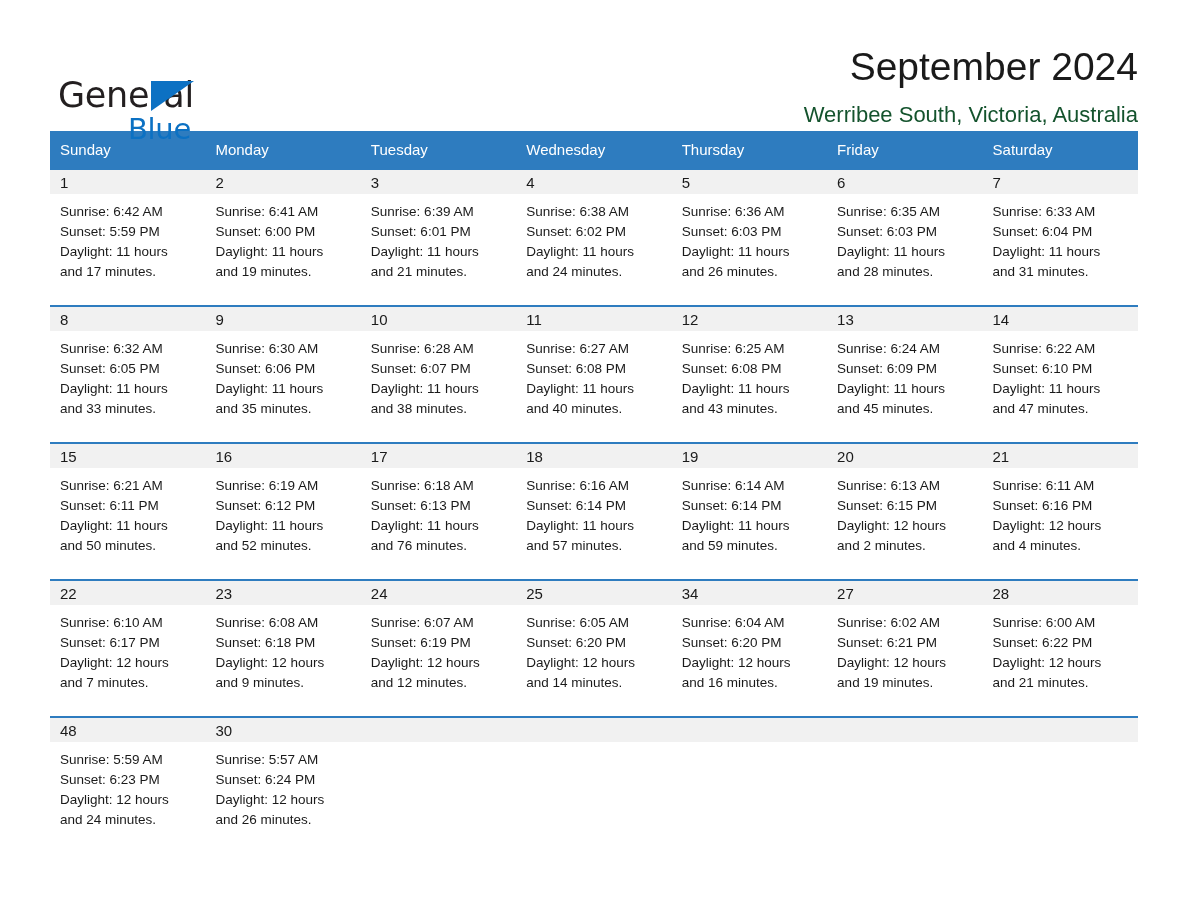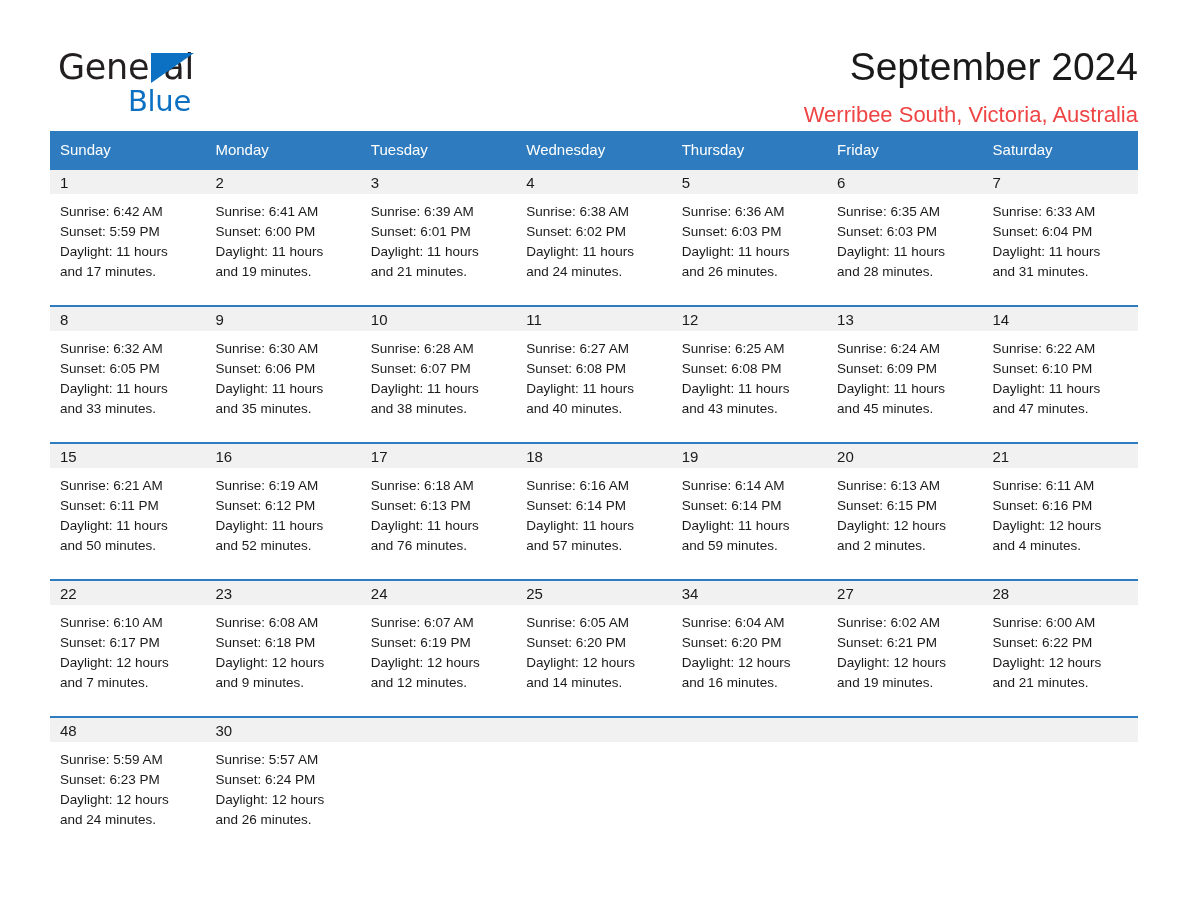--- a/index.html
+++ b/index.html
@@ -29,20 +29,21 @@
     justify-content: space-between;
     padding-top: 42px;
     height: 104px;
     box-sizing: border-box;
   }
   .logo {
     position: relative;
     width: 260px;
     height: 76px;
     user-select: none;
+    margin-top: 28px;
   }
   .logo-general {
     position: absolute;
     left: 8px;
     top: 6px;
     font-size: 35px;
     line-height: 38px;
     color: #231f20;
     letter-spacing: -0.3px;
     font-family: "DejaVu Sans", sans-serif;
@@ -77,21 +78,21 @@
     line-height: 46px;
     font-weight: 400;
     color: #1a1a1a;
     font-family: Liberation Sans, sans-serif;
   }
   .location-sub {
     margin-top: 12px;
     font-size: 22px;
     line-height: 26px;
     font-weight: 400;
-    color: #ef4444;
+    color: #14532d;
     font-family: "Liberation Sans", sans-serif;
   }
 
   
   .calendar {
     margin-top: 27px;
     width: 1088px;
     border-collapse: collapse;
     table-layout: fixed;
   }

